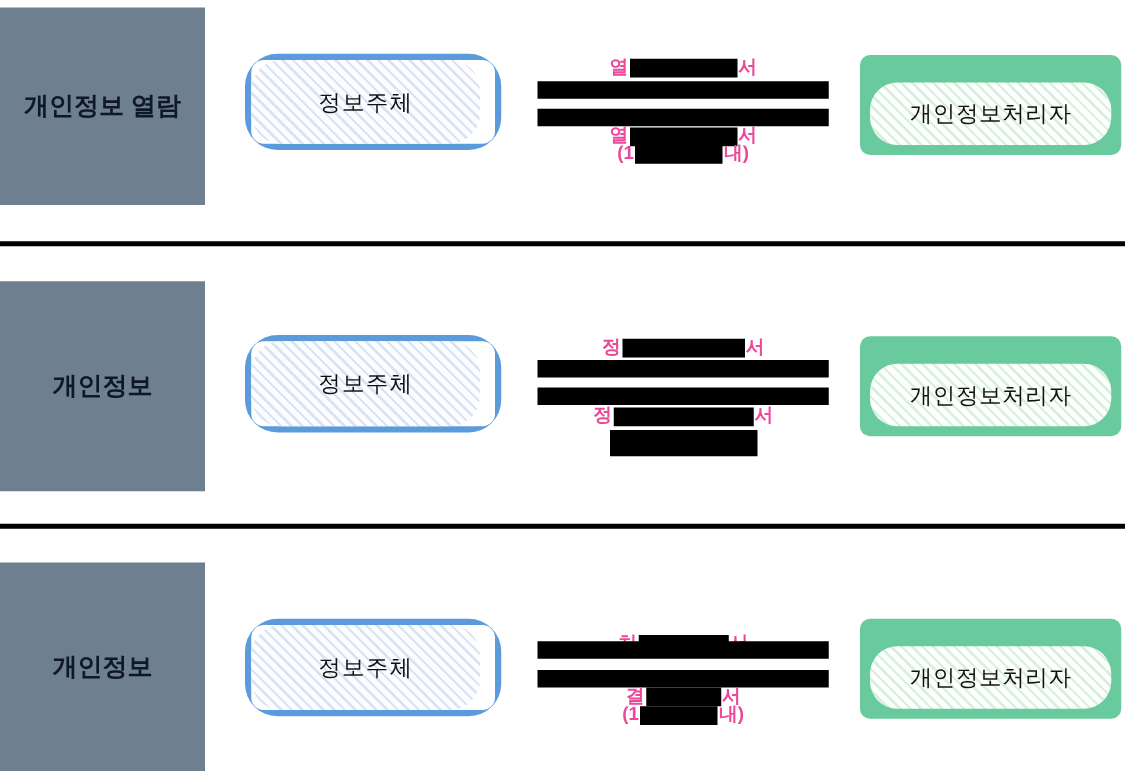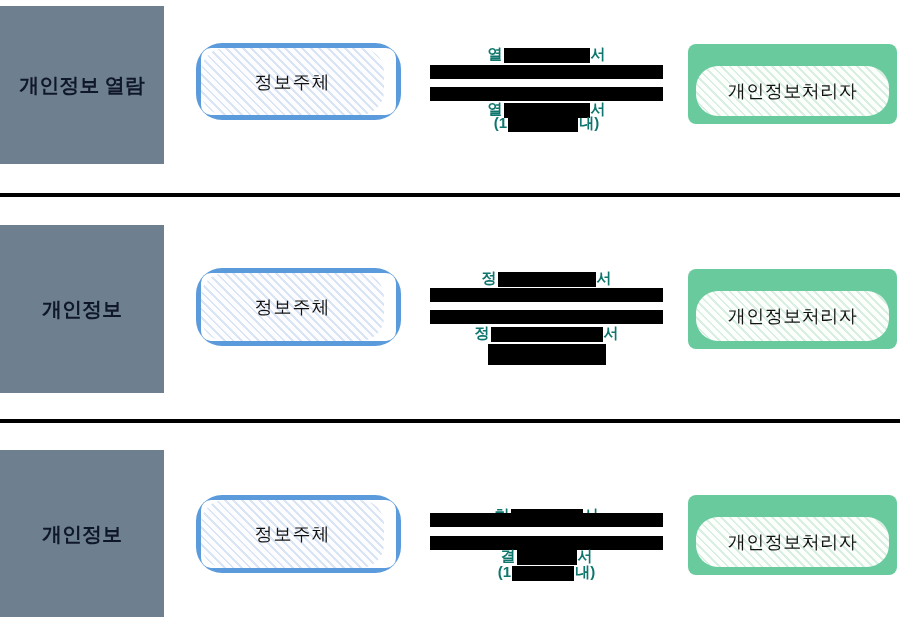--- a/index.html
+++ b/index.html
@@ -56,21 +56,21 @@
     display:flex;align-items:center;justify-content:center;
     font-size:18px;color:#111;letter-spacing:0.5px;margin-top:14px;
   }
   .box-green.r1{top:44px;}
   .box-green.r2{top:269px;}
   .box-green.r3{top:495px;}
 
   
   .caption{
     position:absolute;left:430px;width:233px;height:16px;
-    text-align:center;font-size:15px;font-weight:bold;color:#0f766e;
+    text-align:center;font-size:15px;font-weight:bold;color:#ec4899;
     line-height:16px;white-space:nowrap;
   }
   .redact{
     display:inline-block;background:#000;height:15px;vertical-align:middle;
     margin:0 1px;
   }
   .bar{
     position:absolute;left:430px;width:233px;height:14px;background:#000;
   }
   

